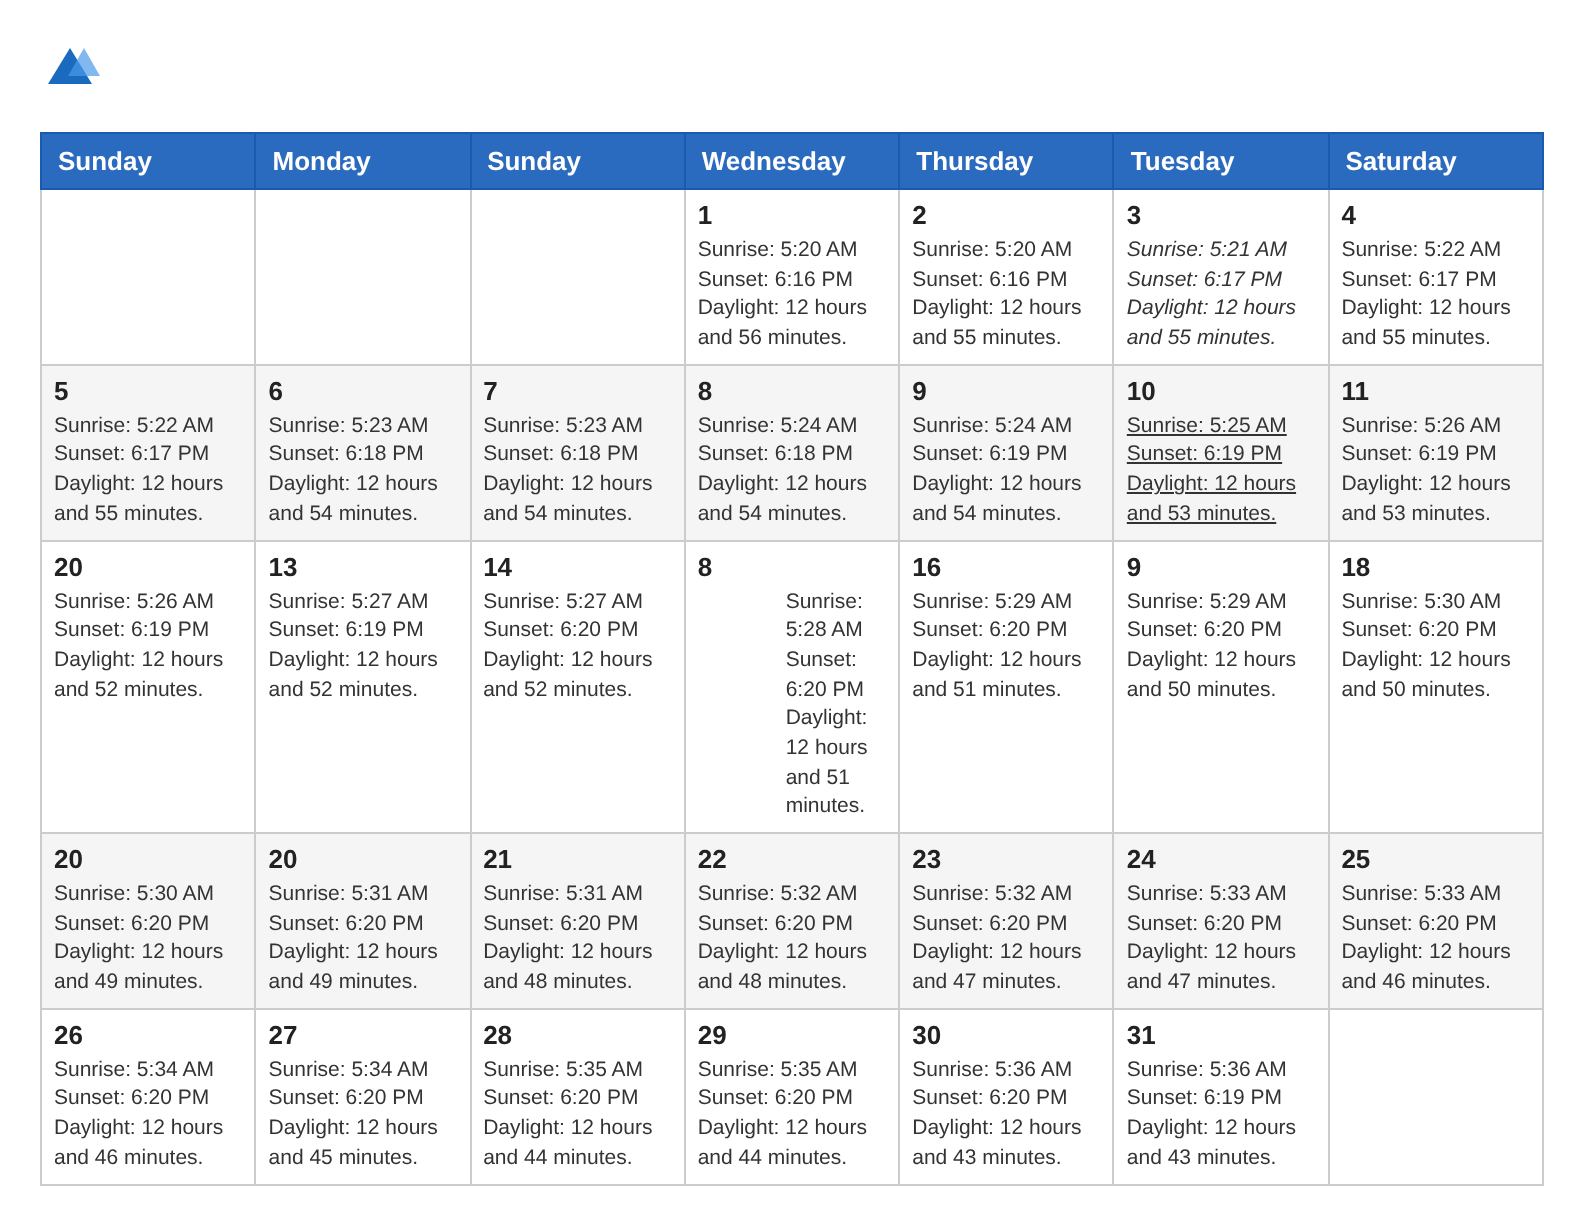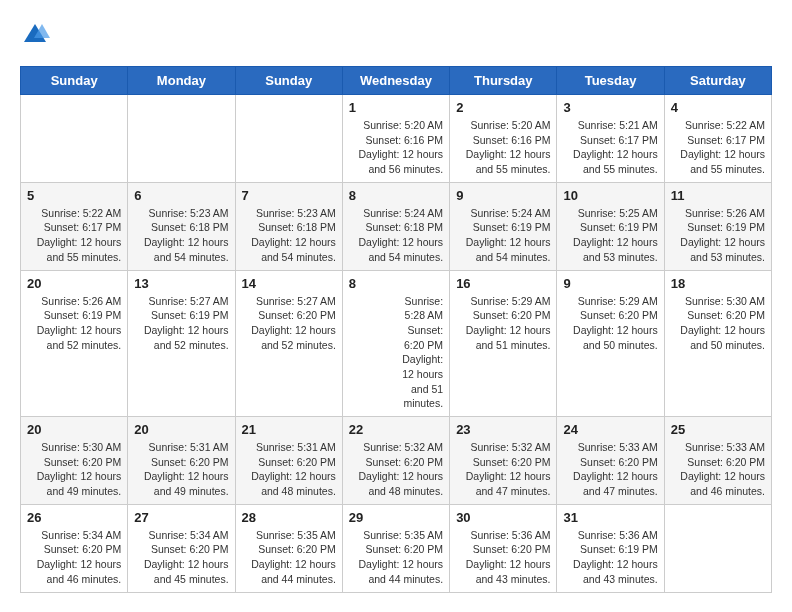--- a/index.html
+++ b/index.html
@@ -46,21 +46,21 @@
       color: #444;
     }
     .calendar {
       width: 100%;
       border-collapse: collapse;
       border: 1px solid #ccc;
     }
     .calendar th {
       background: #2a6abf;
       color: #fff;
-      text-align: center;
+      text-align: left;
       padding: 6px 8px;
       font-size: 13px;
       font-weight: bold;
       border: 1px solid #1a5aaf;
     }
     .calendar td {
       vertical-align: top;
       border: 1px solid #ccc;
       padding: 5px 6px;
       width: 107px;
@@ -73,21 +73,20 @@
     .day-num {
       font-size: 13px;
       font-weight: bold;
       color: #222;
       margin-bottom: 3px;
     }
     .day-info {
       font-size: 10.5px;
       color: #333;
       line-height: 1.4;
-      text-align: right;
     }
     .empty-cell {
       background: #fff !important;
     }
   </style>
 </head>
 <body>
 
 <div class="header">
   <div class="logo">
@@ -130,21 +129,21 @@
 Daylight: 12 hours and 56 minutes.</div>
         </td>
         <td>
           <div class="day-num">2</div>
           <div class="day-info" style="white-space: pre-line;">Sunrise: 5:20 AM
 Sunset: 6:16 PM
 Daylight: 12 hours and 55 minutes.</div>
         </td>
         <td>
           <div class="day-num">3</div>
-          <div class="day-info" style="white-space: pre-line;">Sunrise: 5:21 AM
+          <div class="day-info" style="white-space: pre-line; font-style: italic;">Sunrise: 5:21 AM
 Sunset: 6:17 PM
 Daylight: 12 hours and 55 minutes.</div>
         </td>
         <td>
           <div class="day-num">4</div>
           <div class="day-info" style="white-space: pre-line;">Sunrise: 5:22 AM
 Sunset: 6:17 PM
 Daylight: 12 hours and 55 minutes.</div>
         </td>
       </tr>
@@ -174,21 +173,21 @@
 Daylight: 12 hours and 54 minutes.</div>
         </td>
         <td>
           <div class="day-num">9</div>
           <div class="day-info" style="white-space: pre-line;">Sunrise: 5:24 AM
 Sunset: 6:19 PM
 Daylight: 12 hours and 54 minutes.</div>
         </td>
         <td>
           <div class="day-num">10</div>
-          <div class="day-info" style="white-space: pre-line;">Sunrise: 5:25 AM
+          <div class="day-info" style="white-space: pre-line; text-decoration: underline;">Sunrise: 5:25 AM
 Sunset: 6:19 PM
 Daylight: 12 hours and 53 minutes.</div>
         </td>
         <td>
           <div class="day-num">11</div>
           <div class="day-info" style="white-space: pre-line;">Sunrise: 5:26 AM
 Sunset: 6:19 PM
 Daylight: 12 hours and 53 minutes.</div>
         </td>
       </tr>

